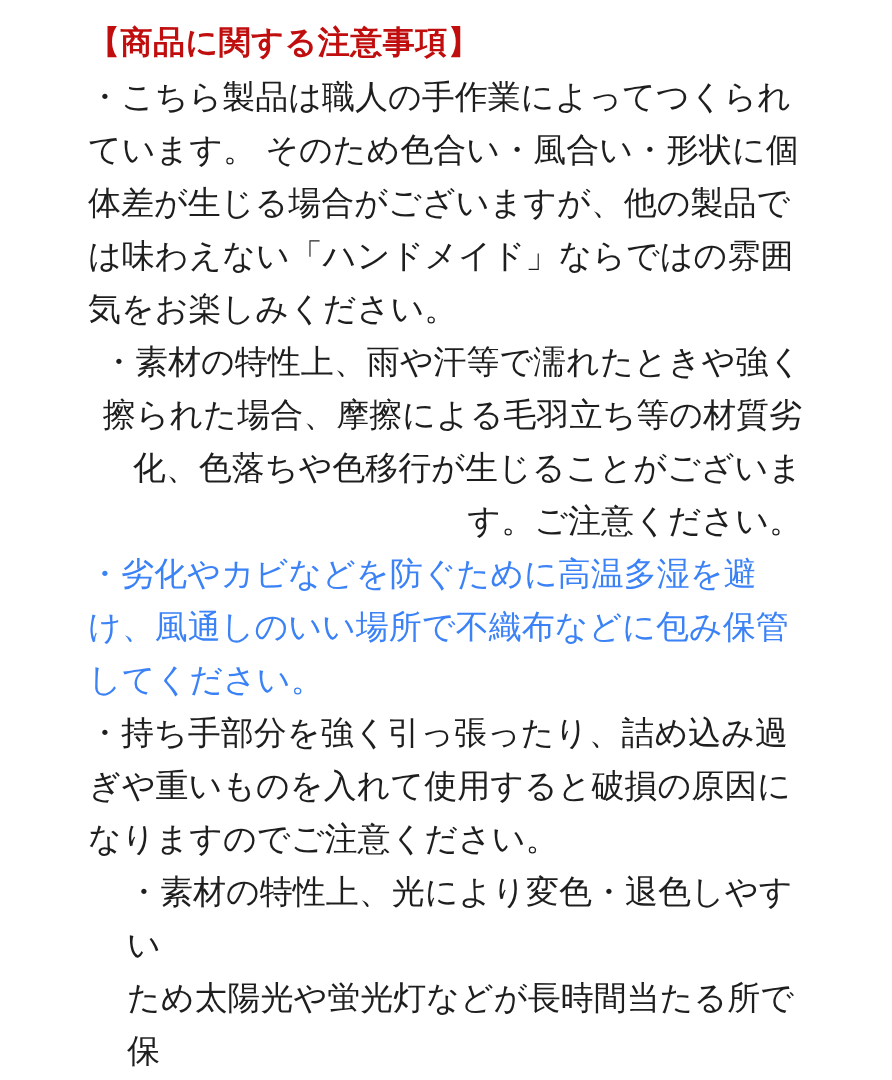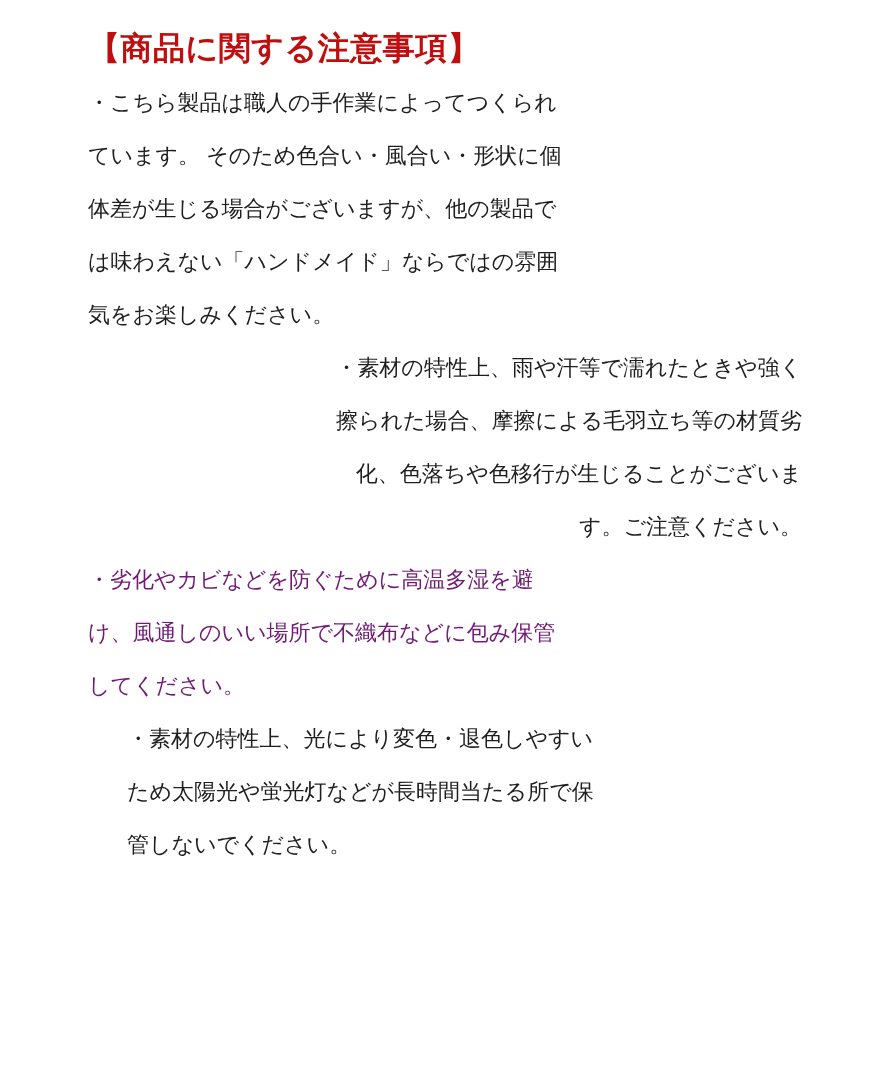--- a/index.html
+++ b/index.html
@@ -7,34 +7,34 @@
     padding: 0;
     background: #ffffff;
   }
   .page {
     position: relative;
     width: 892px;
     height: 1080px;
     background: #ffffff;
     overflow: hidden;
     box-sizing: border-box;
-    padding: 20px 90px 0 88px;
+    padding: 14px 90px 0 88px;
     font-family: "Liberation Sans", sans-serif;
   }
   .heading {
     margin: 0;
     font-size: 32px;
     font-weight: bold;
     line-height: 56px;
     letter-spacing: 0.5px;
     white-space: pre-line;
   }
   .para {
     margin: 0;
-    font-size: 22px;
+    font-size: 33px;
     font-weight: normal;
     line-height: 53px;
     letter-spacing: 0px;
     white-space: pre-line;
   }
 </style>
 </head>
 <body>
 
 <div class="page">
@@ -44,21 +44,24 @@
 ています。 そのため色合い・風合い・形状に個
 体差が生じる場合がございますが、他の製品で
 は味わえない「ハンドメイド」ならではの雰囲
 気をお楽しみください。</p>
 
   <p class="para" style="color: rgb(30, 30, 30); text-align: right;">・素材の特性上、雨や汗等で濡れたときや強く
 擦られた場合、摩擦による毛羽立ち等の材質劣
 化、色落ちや色移行が生じることがございま
 す。ご注意ください。</p>
 
-  <p class="para" style="color: #701a75;">・劣化やカビなどを防ぐために高温多湿を避
+  <p class="para" style="color: #3b82f6;">・劣化やカビなどを防ぐために高温多湿を避
 け、風通しのいい場所で不織布などに包み保管
 してください。</p>
 
+  <p class="para" style="color: rgb(30, 30, 30);">・持ち手部分を強く引っ張ったり、詰め込み過
+ぎや重いものを入れて使用すると破損の原因に
+なりますのでご注意ください。</p>
 
   <p class="para" style="color: rgb(30, 30, 30); margin-left: 39px;">・素材の特性上、光により変色・退色しやすい
 ため太陽光や蛍光灯などが長時間当たる所で保
 管しないでください。</p>
 </div>
 
 </body></html>

